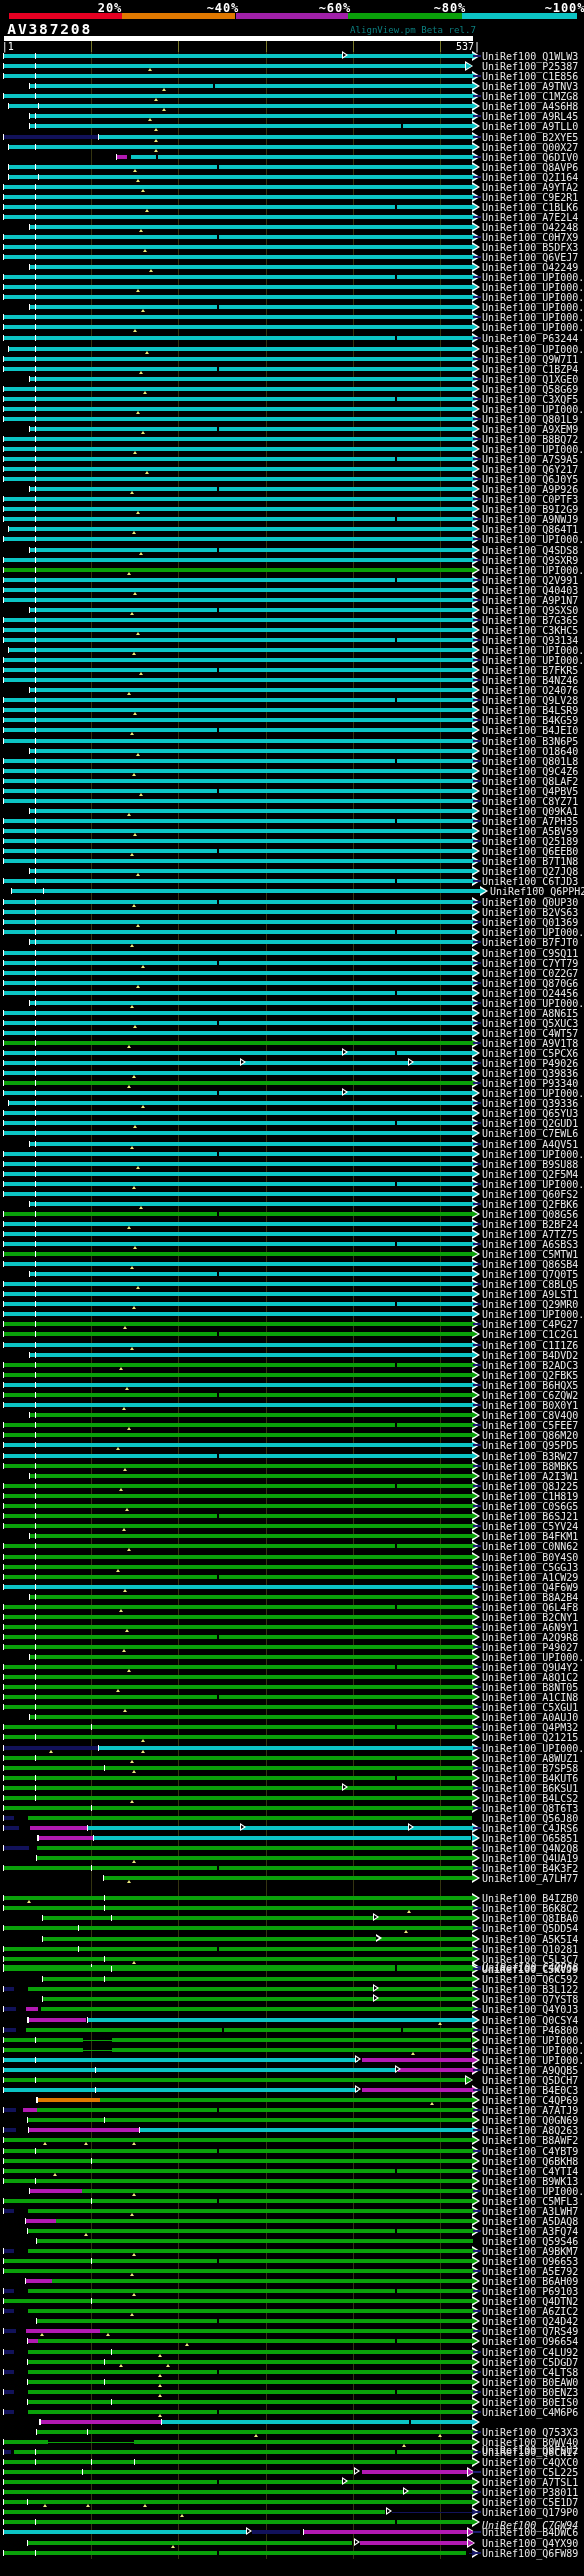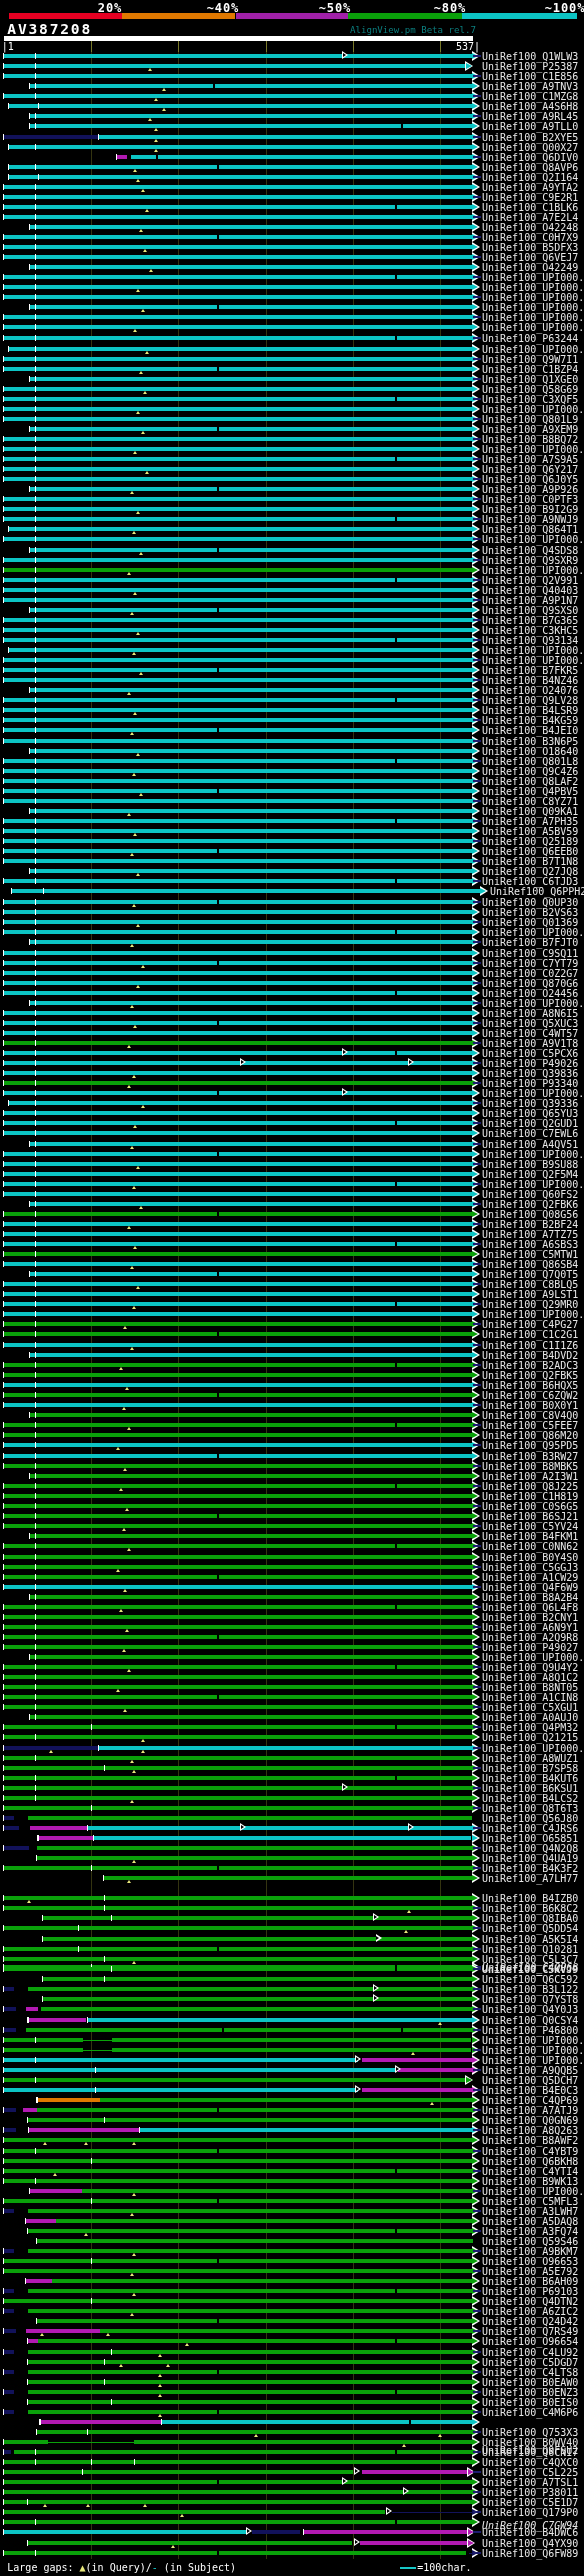--- a/index.html
+++ b/index.html
@@ -36,21 +36,21 @@
 <div id="canvas">
 
   <div id="scale-bar">
     <div class="scale-seg" style="left: 9.1px; width: 113px; background: rgb(230, 0, 34);"></div>
     <div class="scale-seg" style="left: 122px; width: 113px; background: rgb(224, 120, 0);"></div>
     <div class="scale-seg" style="left: 236px; width: 112px; background: rgb(160, 32, 168);"></div>
     <div class="scale-seg" style="left: 348px; width: 114px; background: rgb(10, 160, 10);"></div>
     <div class="scale-seg" style="left: 462px; width: 115px; background: rgb(12, 196, 196);"></div>
     <span class="scale-label" style="left: 110px; transform: translateX(-50%);">20%</span>
     <span class="scale-label" style="left: 223px; transform: translateX(-50%);">~40%</span>
-    <span class="scale-label" style="left: 335px; transform: translateX(-50%);">~50%</span>
+    <span class="scale-label" style="left: 335px; transform: translateX(-50%);">~60%</span>
     <span class="scale-label" style="left: 450px; transform: translateX(-50%);">~80%</span>
     <span class="scale-label" style="left: 565px; transform: translateX(-50%);">~100%</span>
   </div>
 
   <div id="query-name">AV387208</div>
   <div id="watermark">AlignView.pm Beta rel.7</div>
   <div id="query-bar"></div>
   <span class="ruler-num" style="left:1.8px;">|1</span>
   <span class="ruler-num" style="left:456px;">537|</span>
 
@@ -2444,18 +2444,14 @@
         <div class="tick" style="left: 2.7px; top: 0.9px;"></div>
         <div class="tick" style="left: 35px; top: 0.9px;"></div>
         <div class="dot" style="left: 217px; top: 1.8px;"></div>
         <div class="arrow-outer" style="left: 472px; top: -0.9px;"></div>
         <div class="arrow-inner" style="left: 472px; top: 0.9px; border-left-color: rgb(18, 18, 90);"></div>
         <div class="ext-dash" style="left: 473px; top: 2.7px;"></div>
         <div class="row-label" style="top: 0px;">UniRef100_Q6FW89</div>
       </div>
     </div>
 
-  <div id="footer">
-    <span id="footer-left"><span>Large gaps: </span><span class="k">▲</span><span>(in Query)/</span><span class="cyn">-</span><span> (in Subject)</span></span>
-    <span id="footer-right"><span id="scale-swatch"></span><span>=100char.</span></span>
-  </div>
 </div>
 
 
 </body></html>

